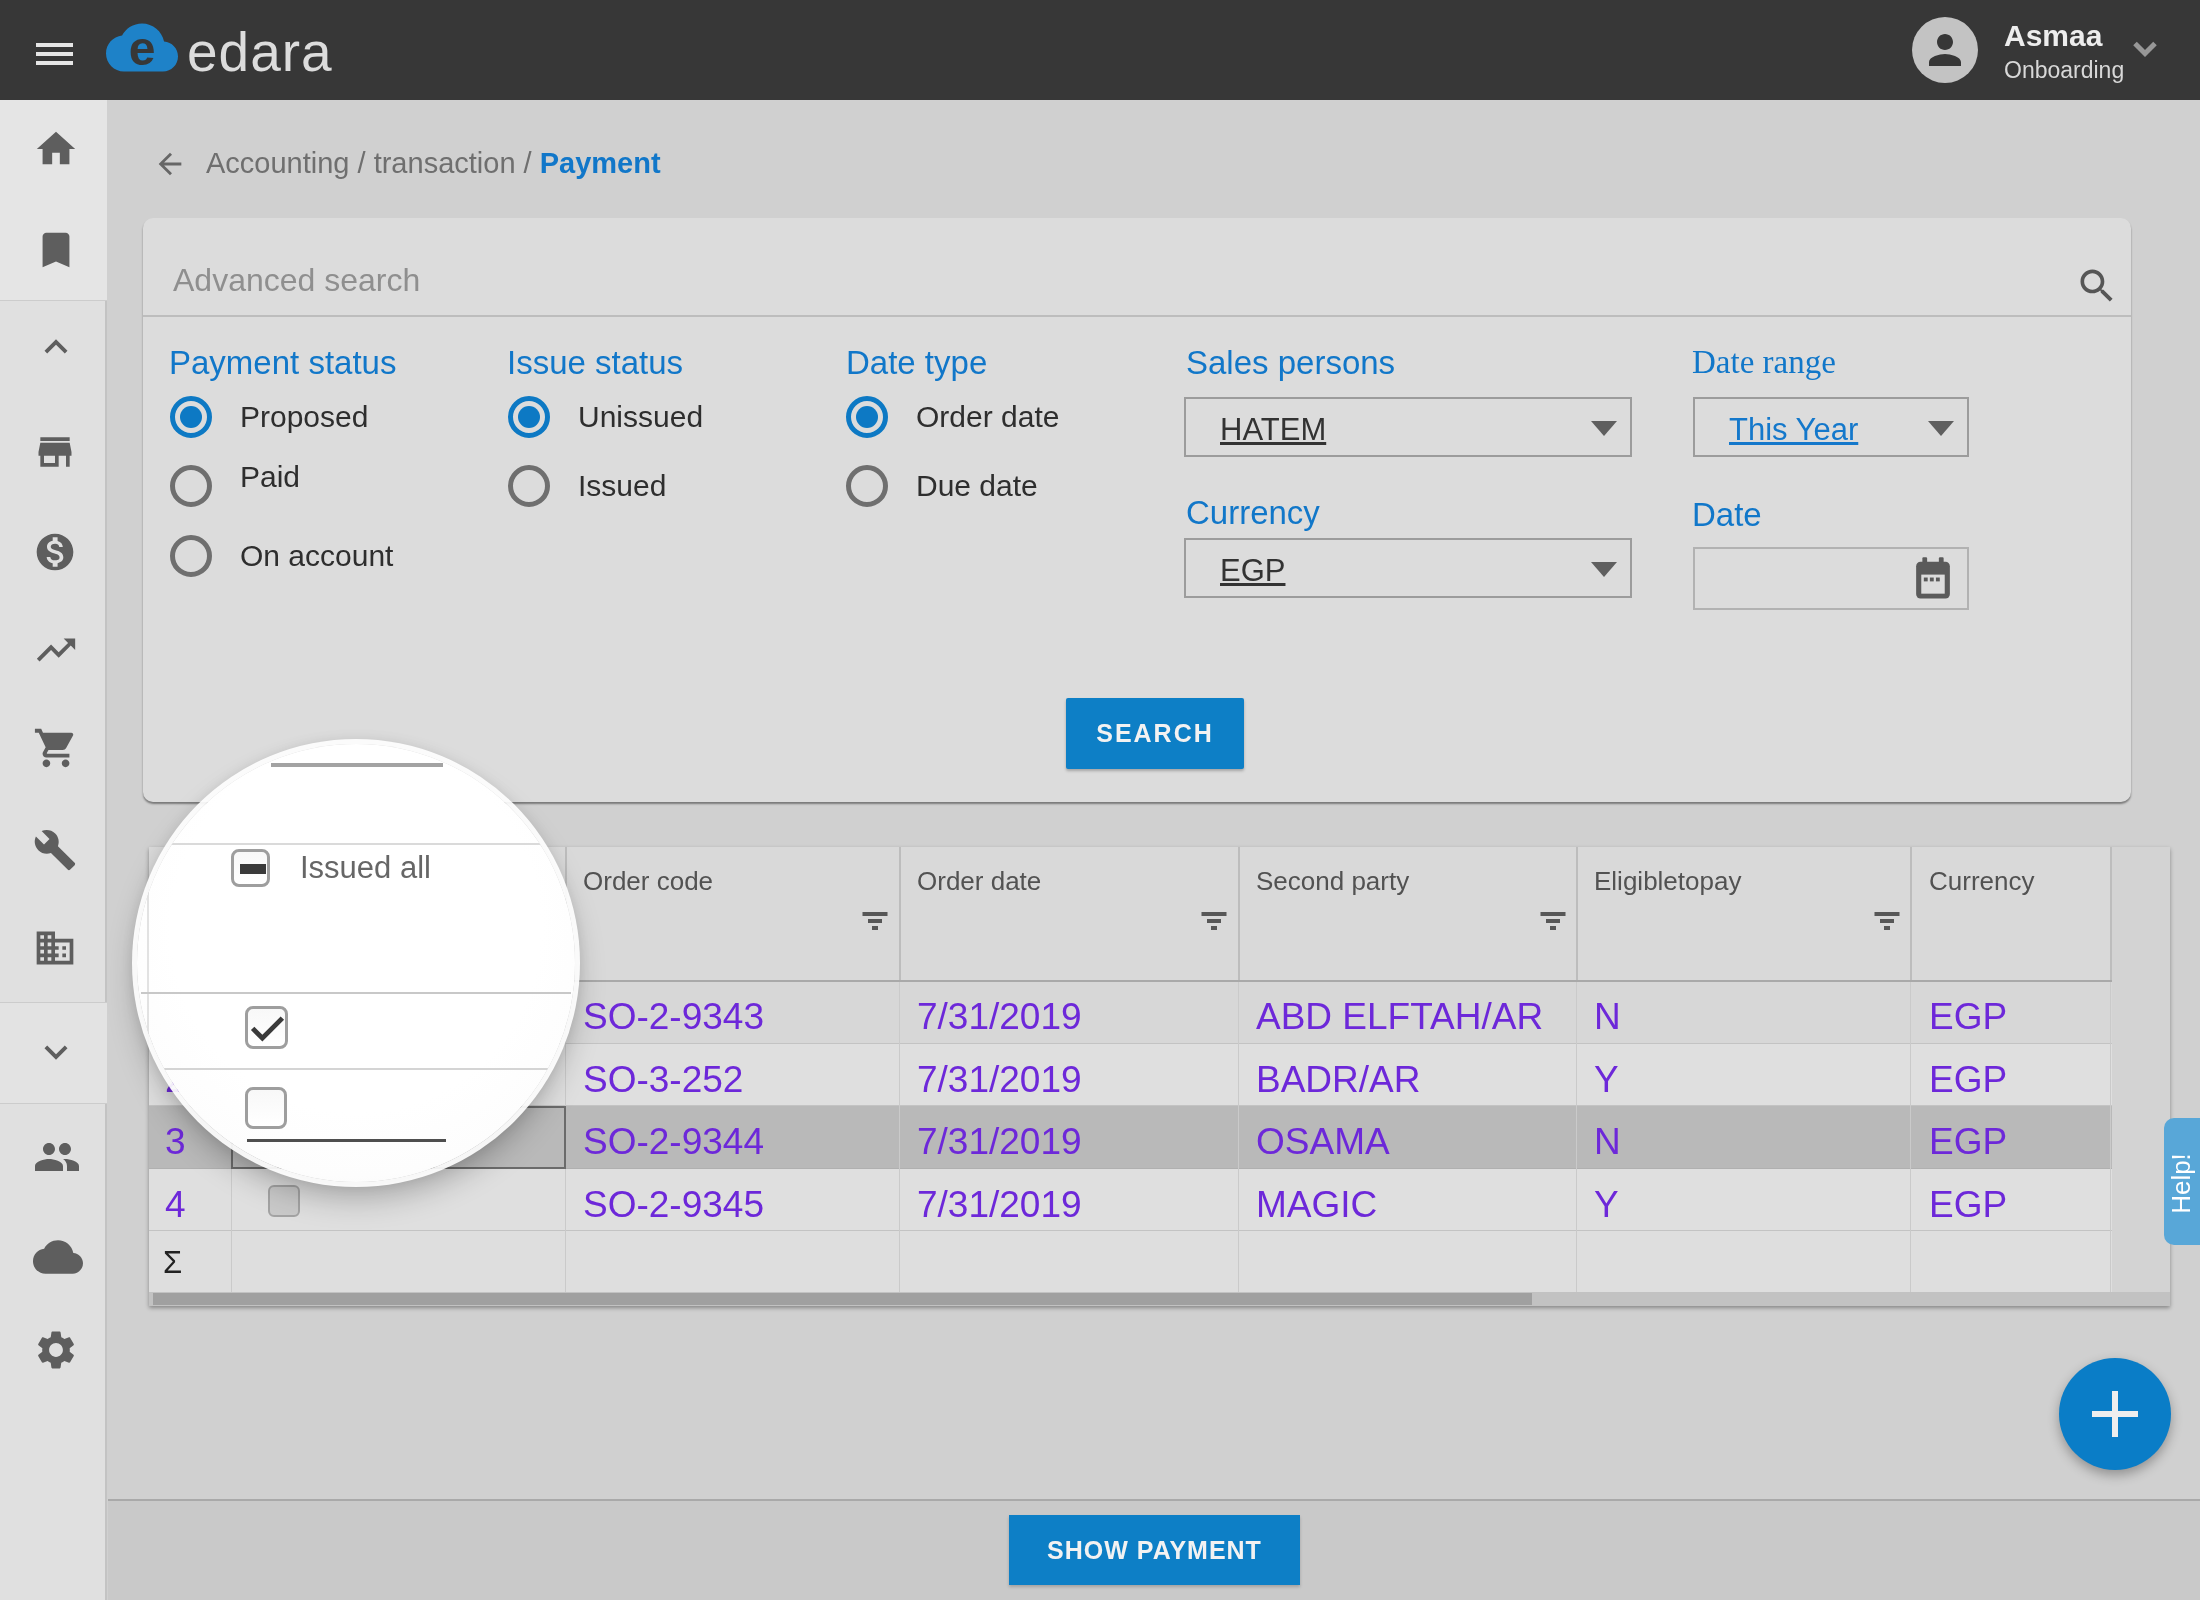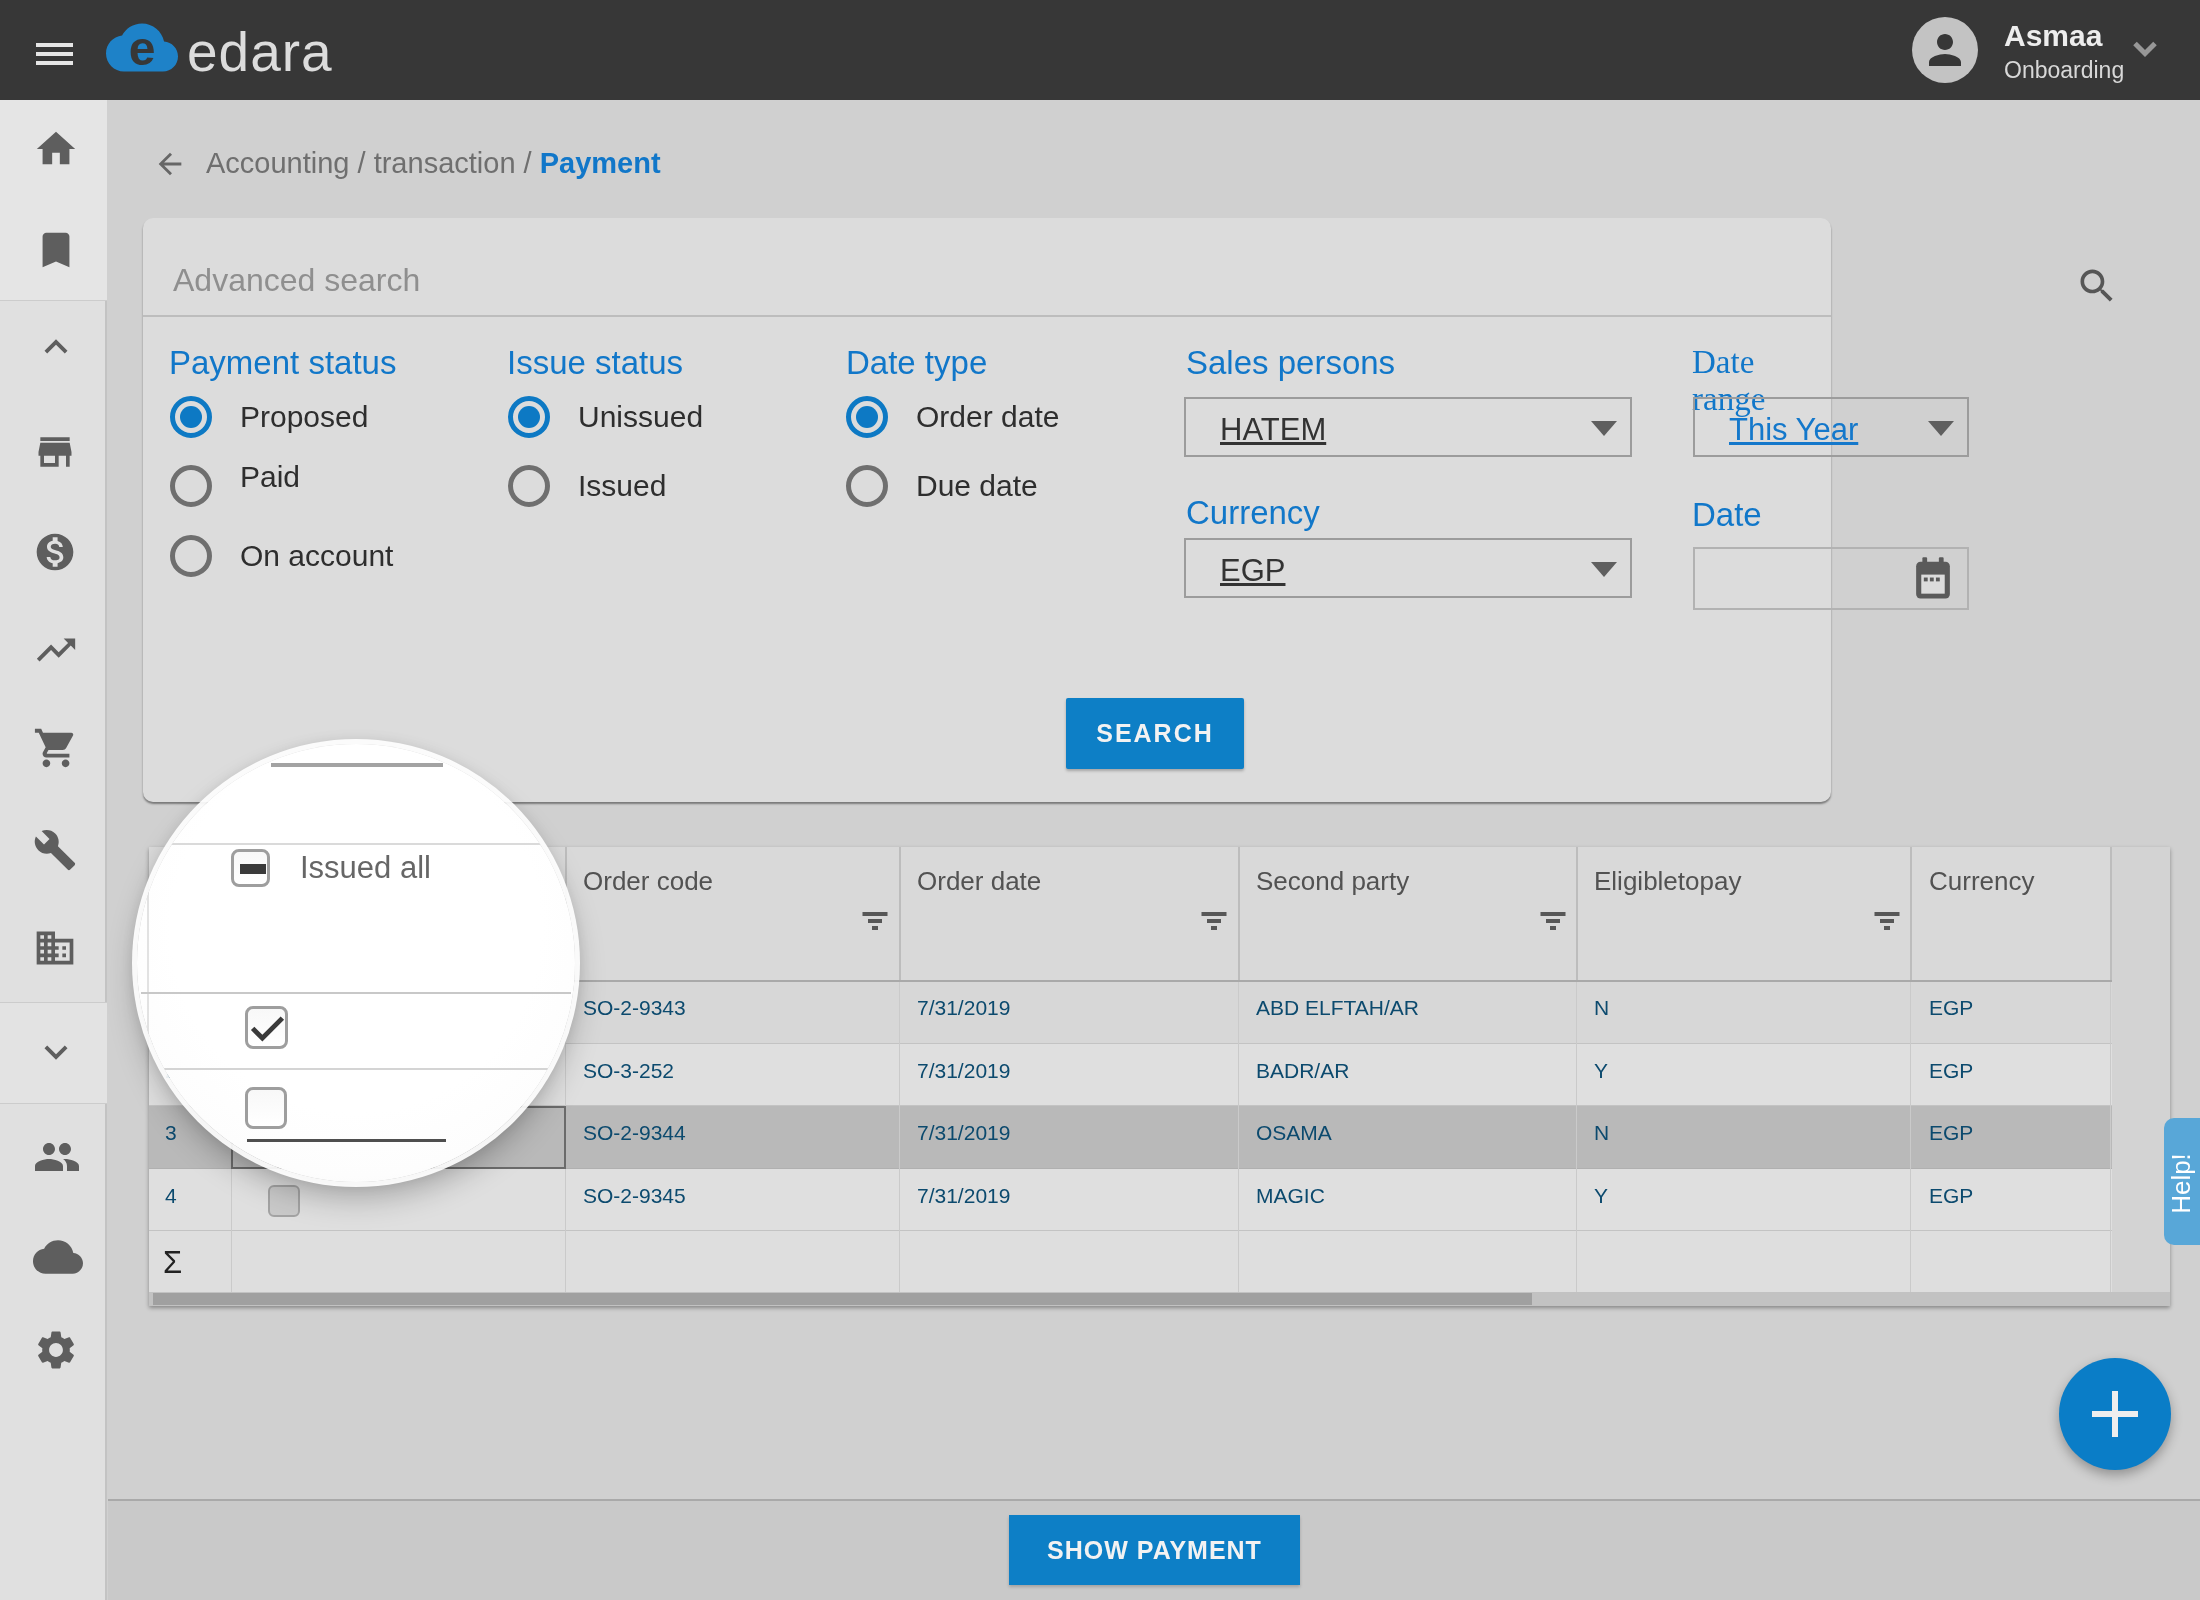--- a/index.html
+++ b/index.html
@@ -19,40 +19,40 @@
 
 #sidebar { position:absolute; left:0; top:100px; width:107px; height:1500px; background:#e0e0e0; border-right:2px solid #c3c3c3; z-index:20; }
 .sdiv { position:absolute; left:0; width:107px; height:1px; background:#cccccc; }
 .sic { position:absolute; left:33px; }
 
 
 #crumb { position:absolute; left:206px; top:147px; font-size:29px; color:#6f6f6f; z-index:5; }
 #crumb .blue { color:#1177c9; font-weight:bold; }
 
 
-#panel { position:absolute; left:143px; top:218px; width:1688px; height:584px; background:#dcdcdc; border-radius:10px; box-shadow:0 2px 2px rgba(0,0,0,0.42); z-index:5; }
+#panel { position:absolute; left:143px; top:218px; width:1988px; height:584px; background:#dcdcdc; border-radius:10px; box-shadow:0 2px 2px rgba(0,0,0,0.42); z-index:5; }
 #panel-head { position:absolute; left:0; top:0; width:100%; height:99px; border-bottom:2px solid #bdbdbd; }
 #adv-text { position:absolute; left:30px; top:44px; font-size:32px; color:#8f8f8f; }
 .flabel { position:absolute; font-size:33px; color:#1177c9; }
 .rlabel { position:absolute; font-size:30px; color:#2e2e2e; }
 .radio { position:absolute; width:42px; height:42px; border-radius:50%; border:5px solid #6f6f6f; }
 .radio.sel { border-color:#0d79c4; }
 .radio.sel::after { content:""; position:absolute; left:5px; top:5px; width:22px; height:22px; border-radius:50%; background:#0d79c4; }
 .ddl { position:absolute; width:448px; height:60px; border:2px solid #9c9c9c; }
 .ddl .txt { position:absolute; left:34px; top:13px; font-size:31px; color:#333;text-decoration:underline; }
 .caret { position:absolute; width:0; height:0; border-left:13px solid transparent; border-right:13px solid transparent; border-top:15px solid #5f5f5f; }
 #search-btn { position:absolute; left:923px; top:480px; width:178px; height:71px; background:#0d7fc6; color:#f2f2f2; font-size:25px; font-weight:bold; letter-spacing:2px; text-align:center; line-height:71px; border-radius:2px; box-shadow:0 2px 3px rgba(0,0,0,0.25); }
 
 
 #tcard { position:absolute; left:149px; top:847px; width:2021px; height:459px; background:#dcdcdc; box-shadow:0 2px 4px rgba(0,0,0,0.35); z-index:5; }
 #thead { position:absolute; left:0; top:0; width:2021px; height:135px; background:#d9d9d9; border-bottom:2px solid #a9a9a9; }
 .hlabel { position:absolute; top:19px; font-size:26px; color:#525252; }
 .vline { position:absolute; top:0; width:2px; height:133px; background:#bdbdbd; }
 .row { position:absolute; left:0; width:2021px; }
-.rtxt { position:absolute; font-size:21px; color:#0c4a6e; }
+.rtxt { position:absolute; font-size:37px; color:#6d28d9; }
 .filt { position:absolute; top:65px; width:26px; height:19px; }
 .filt span { position:absolute; background:#575757; height:4px; left:50%; transform:translateX(-50%); }
 .filt span:nth-child(1){ top:0; width:25px; }
 .filt span:nth-child(2){ top:7px; width:14px; }
 .filt span:nth-child(3){ top:14px; width:6px; }
 
 
 #lens { position:absolute; left:137px; top:744px; width:438px; height:438px; border-radius:50%; background:radial-gradient(circle at 50% 42%, #ffffff 55%, #fdfdfd 74%, #f5f5f5 88%, #ececec 98%); box-shadow:0 0 0 5px rgba(255,255,255,0.92), 0 16px 30px rgba(0,0,0,0.25), 0 0 16px rgba(0,0,0,0.13); z-index:10; overflow:hidden; }
 
 

